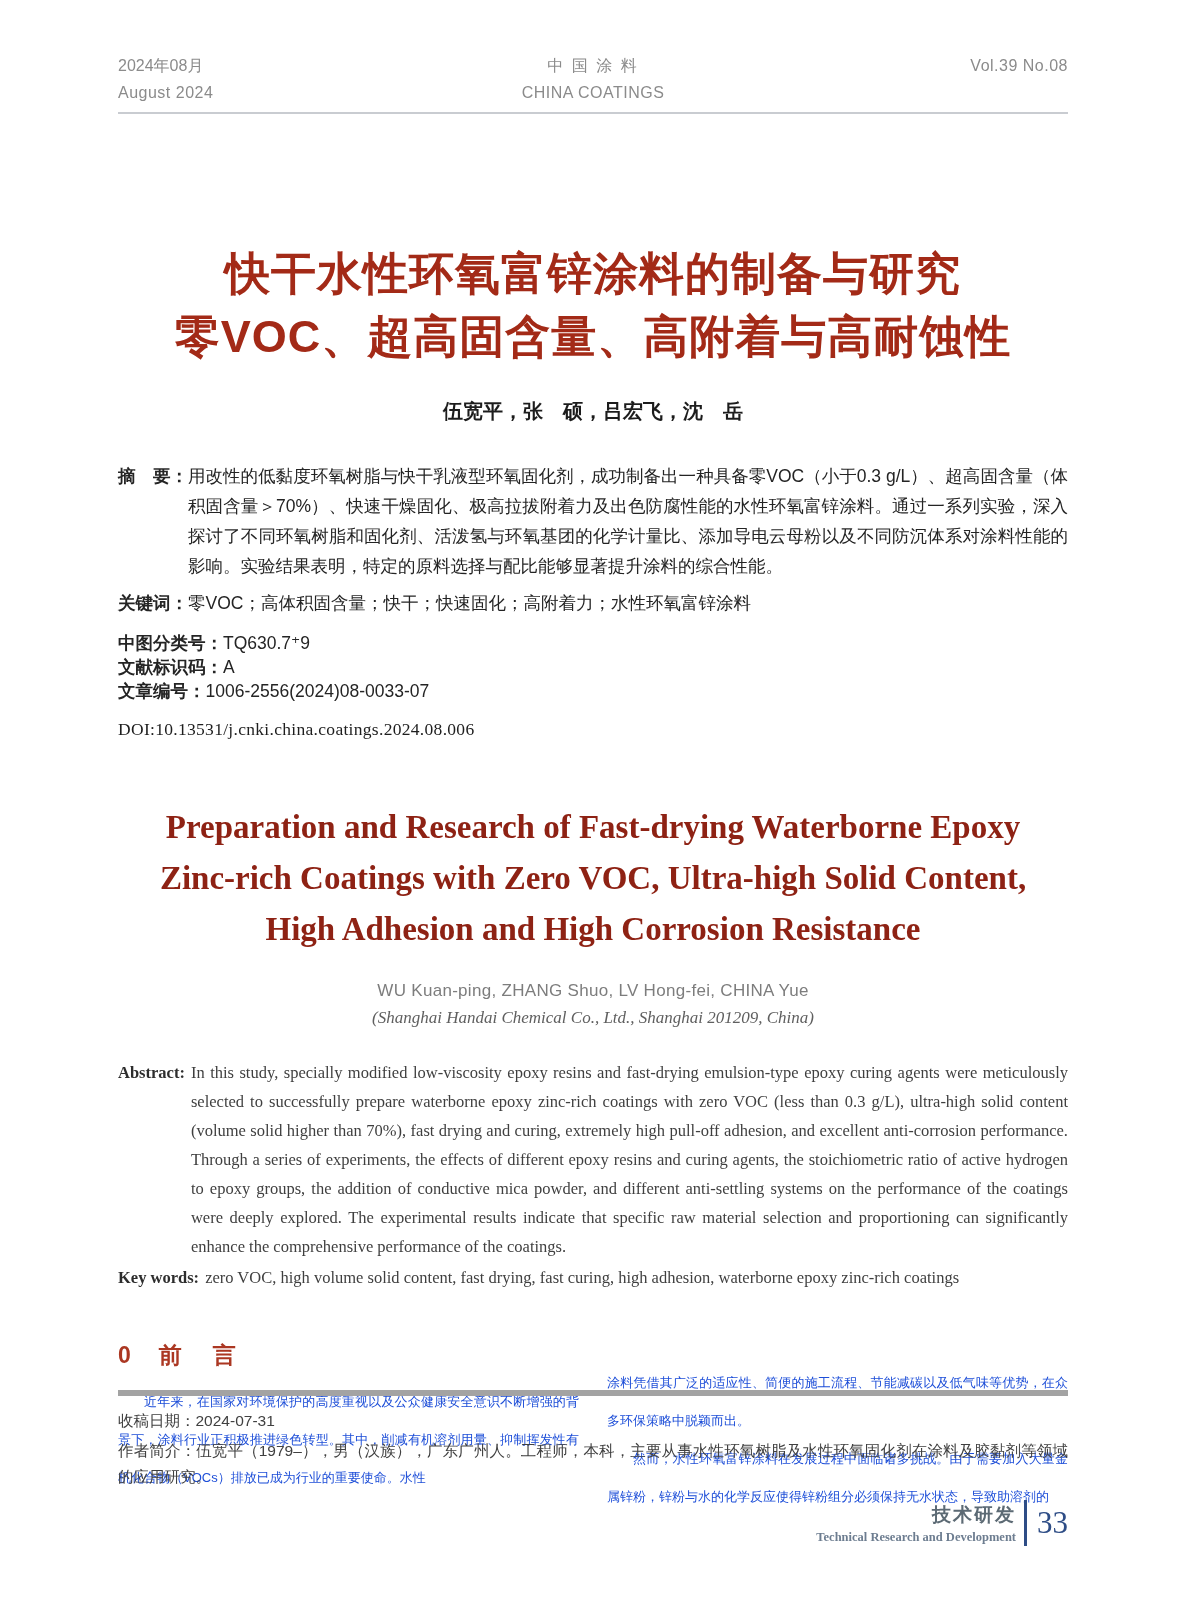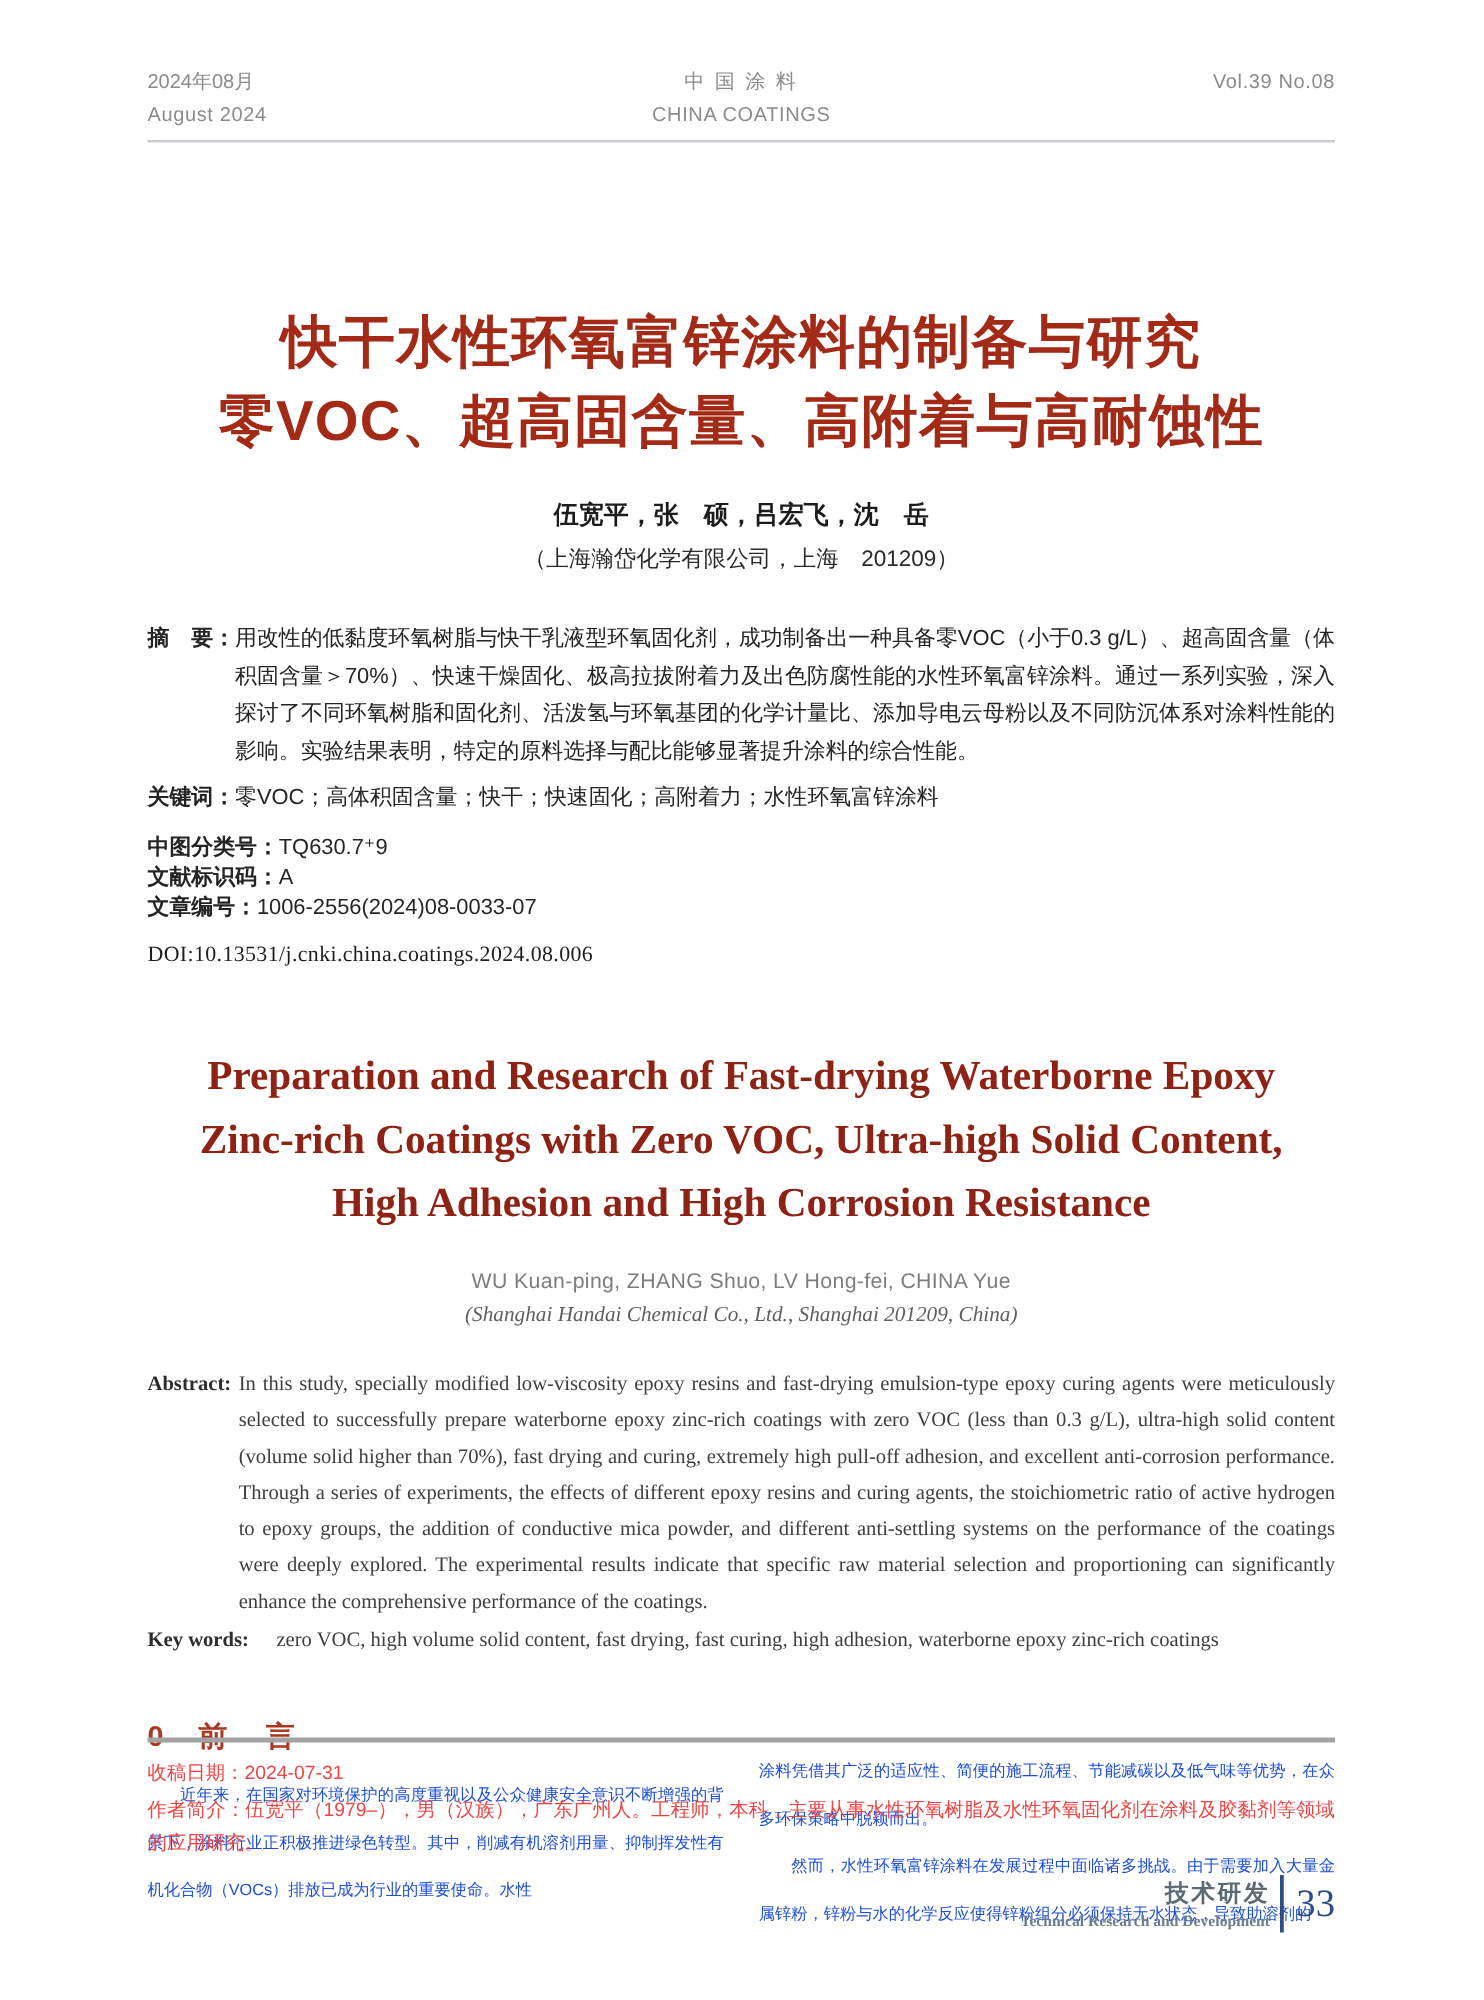--- a/index.html
+++ b/index.html
@@ -124,21 +124,20 @@
     line-height: 29px;
     color: #3f3f3f;
   }
   .en-abstract .hlabel { font-weight: 700; color: #2d2d2d; padding-right: 6px; }
   .en-keywords {
     margin-top: 2px;
     font-family: "Liberation Serif", "DejaVu Serif", serif;
     font-size: 16.5px;
     line-height: 29px;
     color: #3f3f3f;
-    gap: 16px;
   }
   .en-keywords .hlabel { font-weight: 700; color: #2d2d2d; padding-right: 6px; }
 
   
   .body-cols {
     margin-top: 48px;
     display: flex;
     gap: 28px;
   }
   .body-cols .col { flex: 1 1 0; }
@@ -161,25 +160,25 @@
   .body-par.first { margin-top: 12px; }
   .indent { text-indent: 2em; }
   .col-right { padding-top: 24px; }
 
   
   .footnote {
     position: absolute;
     left: 118px;
     right: 119px;
     top: 1390px;
-    border-top: 4px solid #a3a3a3;
+    border-top: 6px solid #a3a3a3;
     padding-top: 12px;
     font-size: 15.5px;
     line-height: 26px;
-    color: #ef4444;
+    color: #404040;
   }
   .footnote .bio { margin-top: 4px; text-align: justify; }
 
   
   .pfooter {
     position: absolute;
     right: 119px;
     top: 1500px;
     display: flex;
     align-items: center;
@@ -230,21 +229,20 @@
         <div class="en">Vol.39 No.08</div>
       </div>
     </div>
 
     <div class="cn-title">
       <div>快干水性环氧富锌涂料的制备与研究</div>
       <div>零VOC、超高固含量、高附着与高耐蚀性</div>
     </div>
 
     <div class="cn-authors">伍宽平，张　硕，吕宏飞，沈　岳</div>
-    <div class="cn-affil">（上海瀚岱化学有限公司，上海　201209）</div>
 
     <div class="cn-abstract hang">
       <span class="hlabel">摘　要：</span>
       <span class="htext">用改性的低黏度环氧树脂与快干乳液型环氧固化剂，成功制备出一种具备零VOC（小于0.3 g/L）、超高固含量（体积固含量＞70%）、快速干燥固化、极高拉拔附着力及出色防腐性能的水性环氧富锌涂料。通过一系列实验，深入探讨了不同环氧树脂和固化剂、活泼氢与环氧基团的化学计量比、添加导电云母粉以及不同防沉体系对涂料性能的影响。实验结果表明，特定的原料选择与配比能够显著提升涂料的综合性能。</span>
     </div>
 
     <div class="cn-keywords hang">
       <span class="hlabel">关键词：</span>
       <span class="htext">零VOC；高体积固含量；快干；快速固化；高附着力；水性环氧富锌涂料</span>
     </div>

